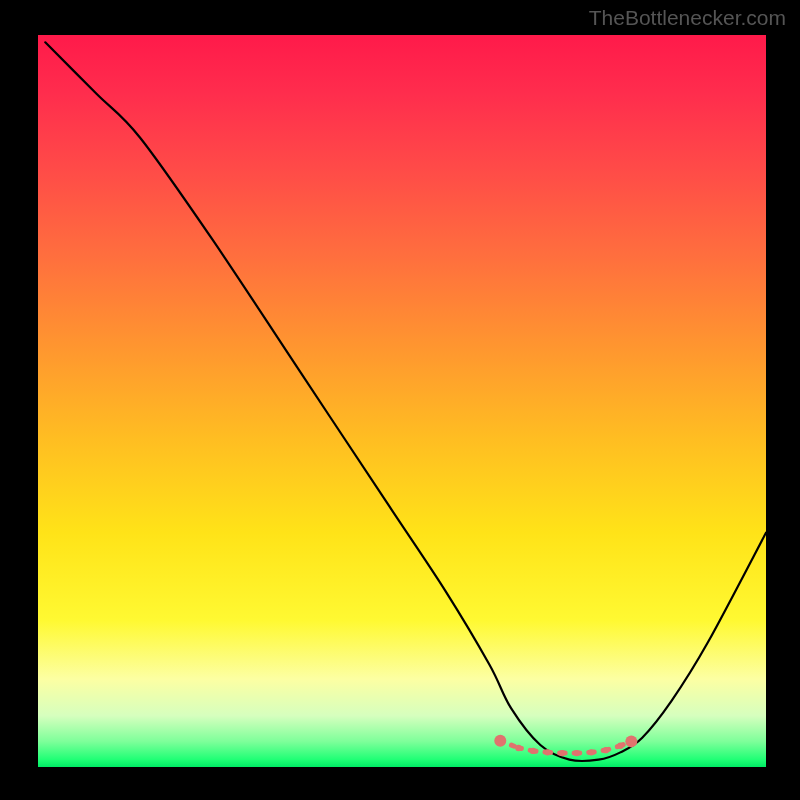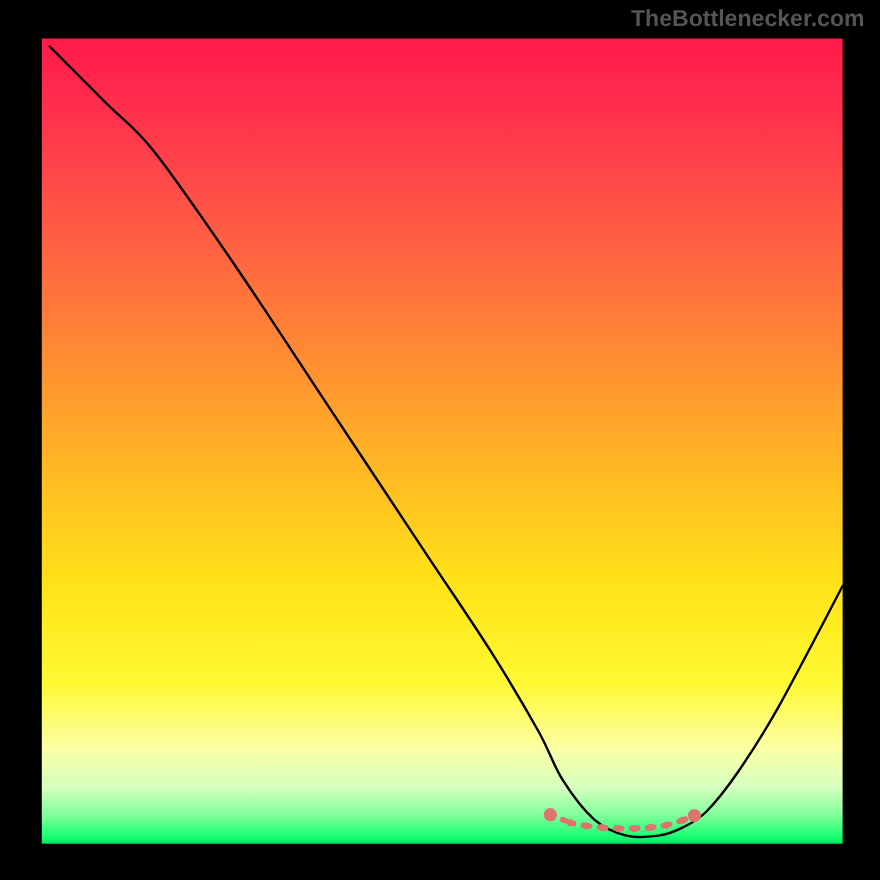--- a/index.html
+++ b/index.html
@@ -10,21 +10,21 @@
     position: relative;
     overflow: hidden;
     font-family: Arial, sans-serif;
   }
   .attribution {
     position: absolute;
     top: 6px;
     right: 14px;
     color: #555;
     font-size: 21px;
-    font-weight: 700;
+    font-weight: 400;
     z-index: 10;
   }
   .plot-area {
     position: absolute;
     left: 38px;
     top: 35px;
     width: 728px;
     height: 732px;
   }
   .gradient-bg {

